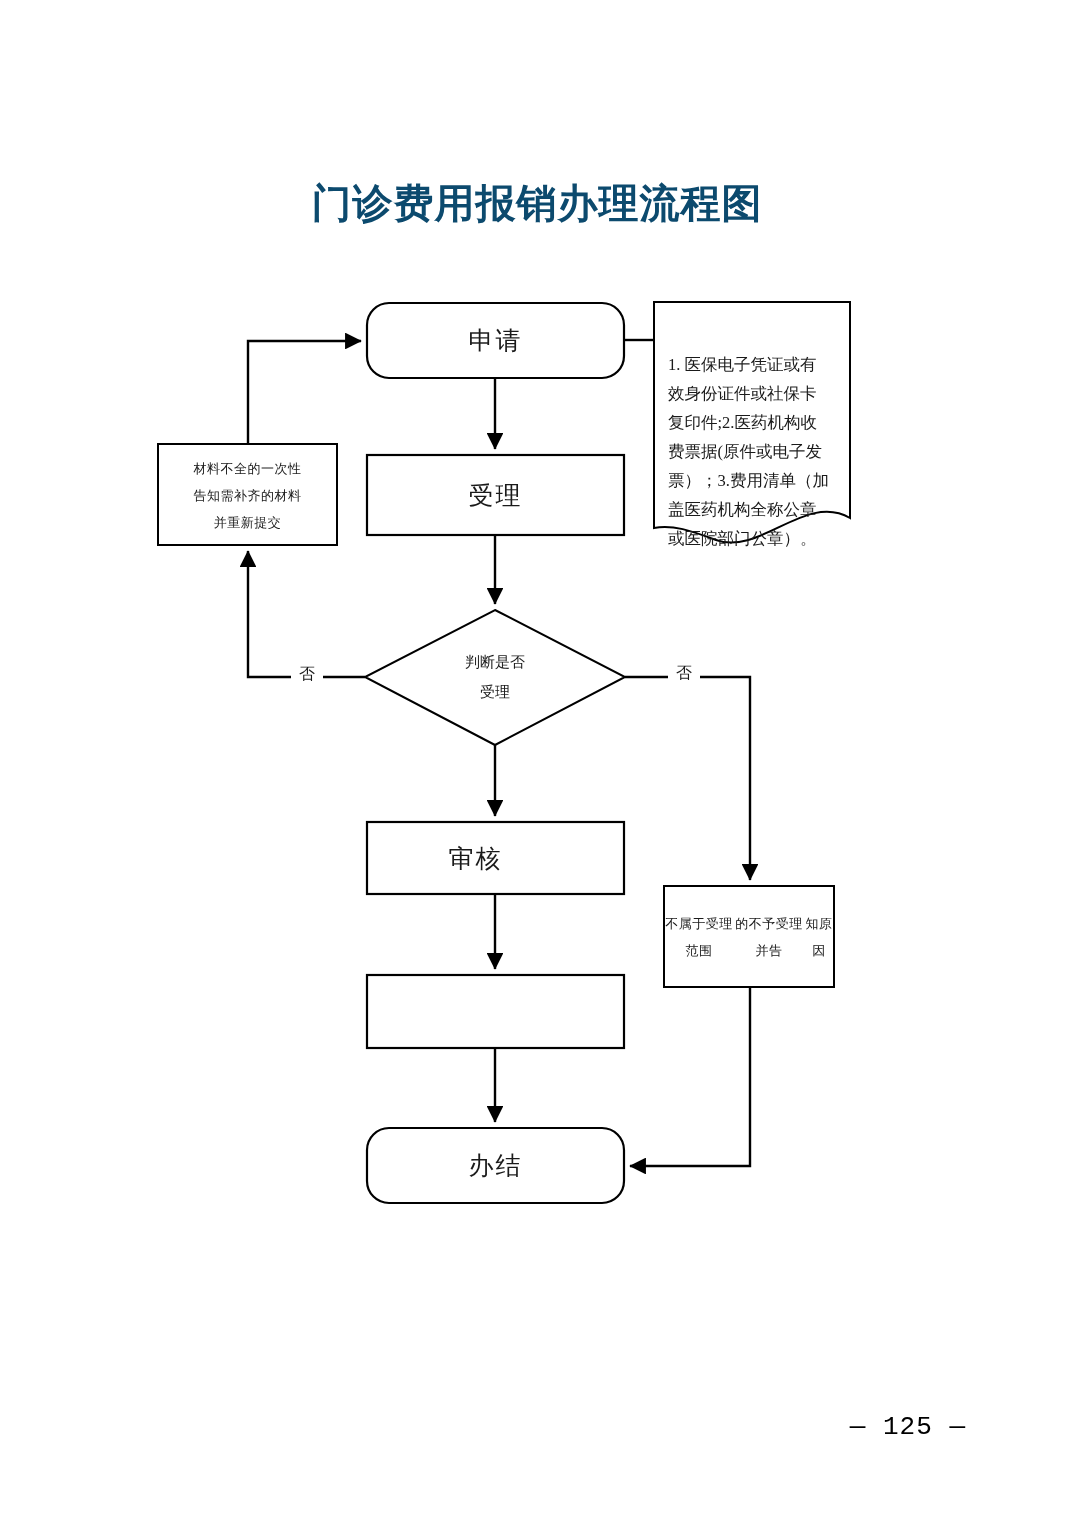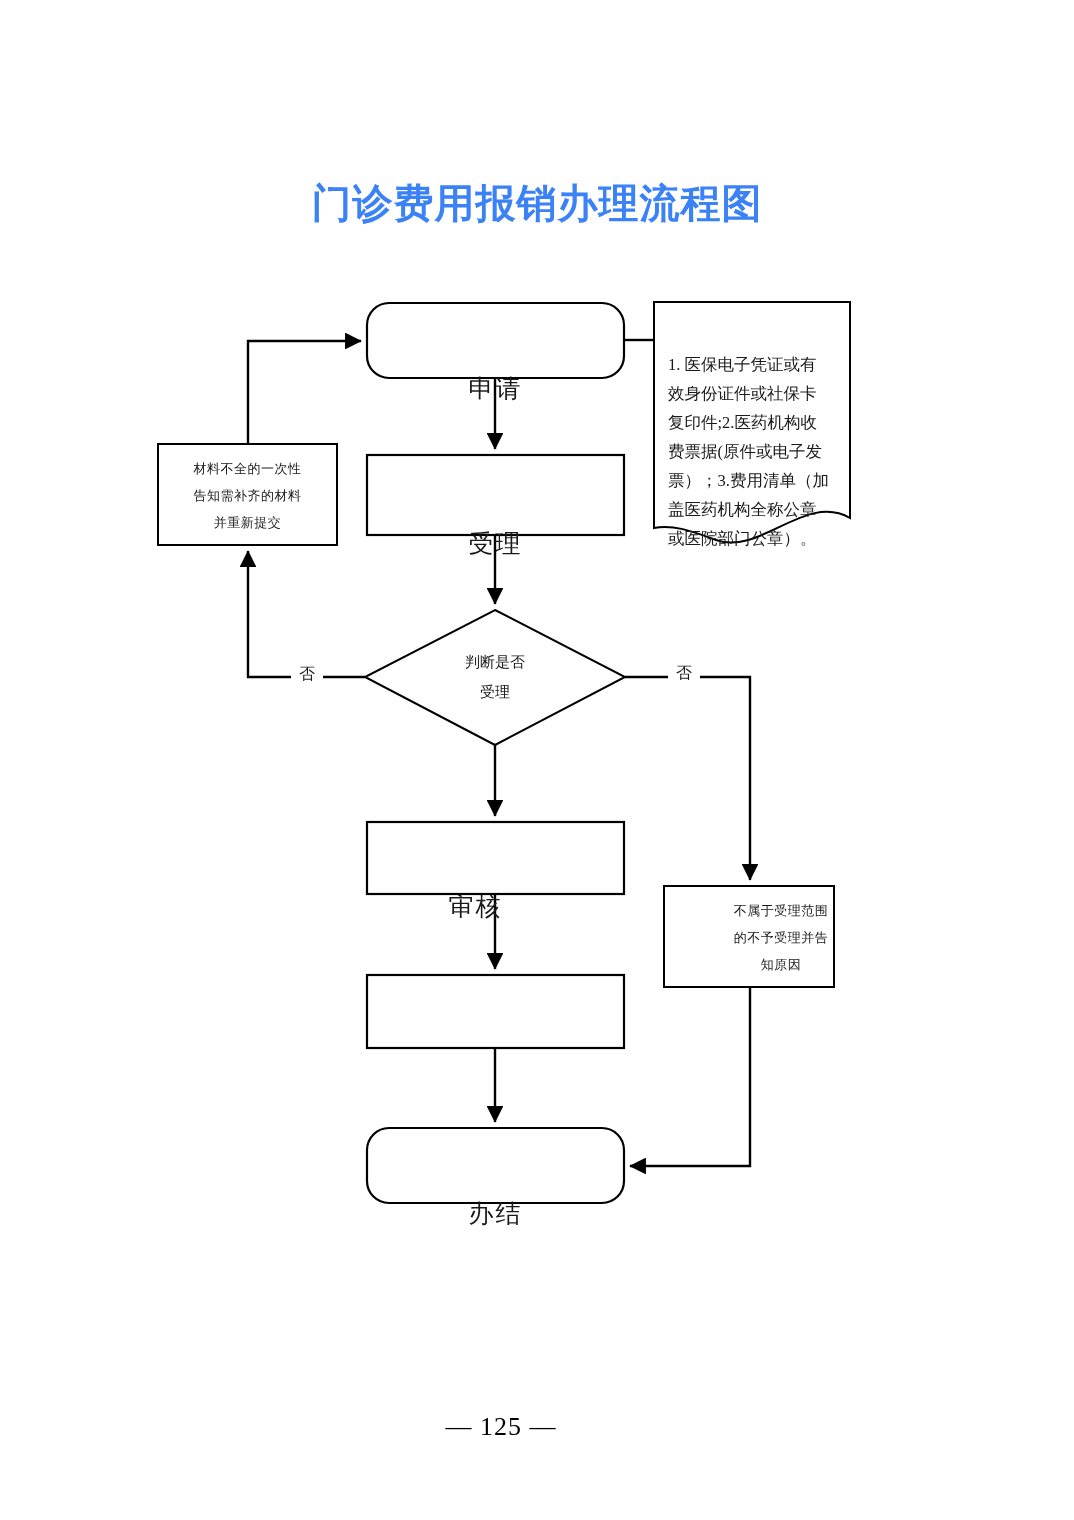--- a/index.html
+++ b/index.html
@@ -21,40 +21,39 @@
   #page-title {
     position: absolute;
     left: 0;
     top: 176px;
     width: 1074px;
     text-align: center;
     font-family: "Liberation Sans", "DejaVu Sans", sans-serif;
     font-size: 40px;
     font-weight: 700;
     letter-spacing: 1px;
-    color: #3b82f6;
+    color: #0c4a6e;
   }
   #flow-svg {
     position: absolute;
     left: 0;
     top: 0;
   }
   .node-label {
     position: absolute;
     display: flex;
     align-items: center;
     justify-content: center;
     text-align: center;
     pointer-events: none;
     color: #1a1a1a;
   }
   .label-big {
     font-size: 25px;
     letter-spacing: 2px;
-    margin-top: 48px;
   }
   .label-small {
     font-size: 13px;
     line-height: 27px;
     letter-spacing: 0.5px;
   }
   .label-note {
     font-size: 16.5px;
     line-height: 29px;
     text-align: left;
@@ -72,26 +71,27 @@
     color: #1a1a1a;
     background: #ffffff;
     padding: 0 3px;
     text-align: center;
   }
   #page-number {
     position: absolute;
     left: 0;
     top: 1412px;
     width: 1074px;
-    text-align: center;
-    padding-right: 72px;
+    text-align: right;
+    padding-right: 108px;
     box-sizing: border-box;
     font-size: 26px;
     letter-spacing: 1px;
     color: #000000;
+    font-family: Liberation Mono, monospace;
   }
 </style>
 </head>
 <body>
 
 <div id="page">
 
   <div id="page-title">门诊费用报销办理流程图</div>
 
   <svg id="flow-svg" width="1074" height="1520" viewBox="0 0 1074 1520">
@@ -155,21 +155,21 @@
 
 
   <div class="node-label label-big" style="left:367px; top:1128px; width:257px; height:75px;">办结</div>
 
   <div class="node-label label-small" style="left:158px; top:448px; width:179px; height:95px; flex-direction:column;">
     <span>材料不全的一次性</span>
     <span>告知需补齐的材料</span>
     <span>并重新提交</span>
   </div>
 
-  <div class="node-label label-small" style="left:664px; top:890px; width:170px; height:94px; flex-direction:column;padding-left:32px;">
+  <div class="node-label label-small" style="left:664px; top:890px; width:170px; height:94px; flex-direction:row;">
     <span>不属于受理范围</span>
     <span>的不予受理并告</span>
     <span>知原因</span>
   </div>
 
   <div class="node-label label-note" style="left:668px; top:310px; width:176px; height:215px; flex-direction:column;margin-top:40px;">
     <span>1. 医保电子凭证或有</span>
     <span>效身份证件或社保卡</span>
     <span>复印件;2.医药机构收</span>
     <span>费票据(原件或电子发</span>

